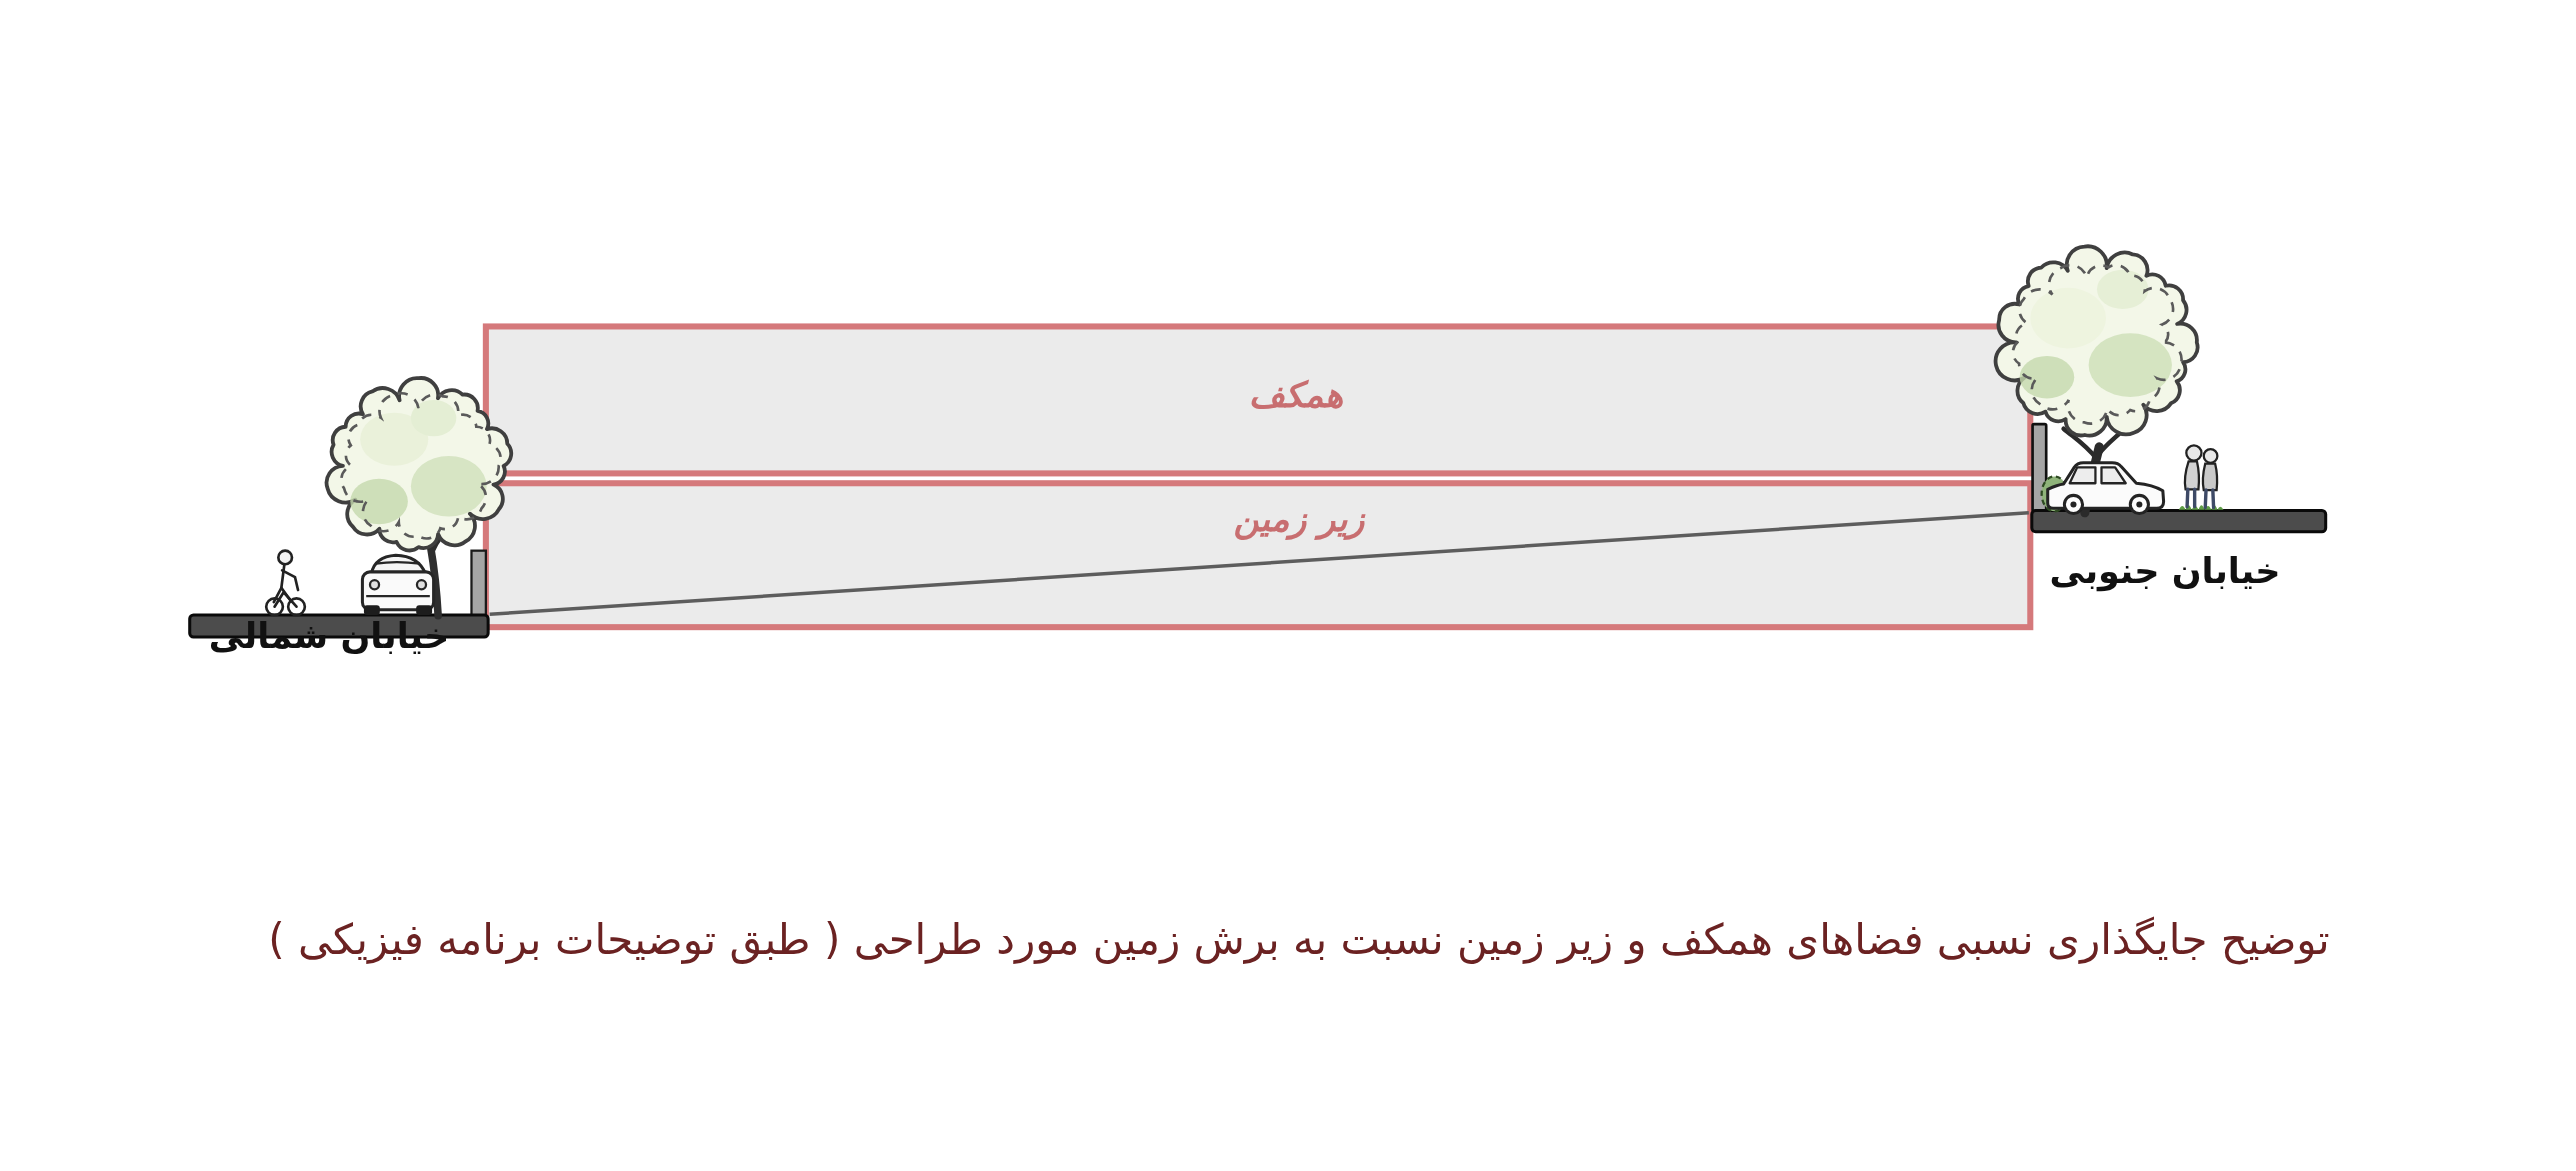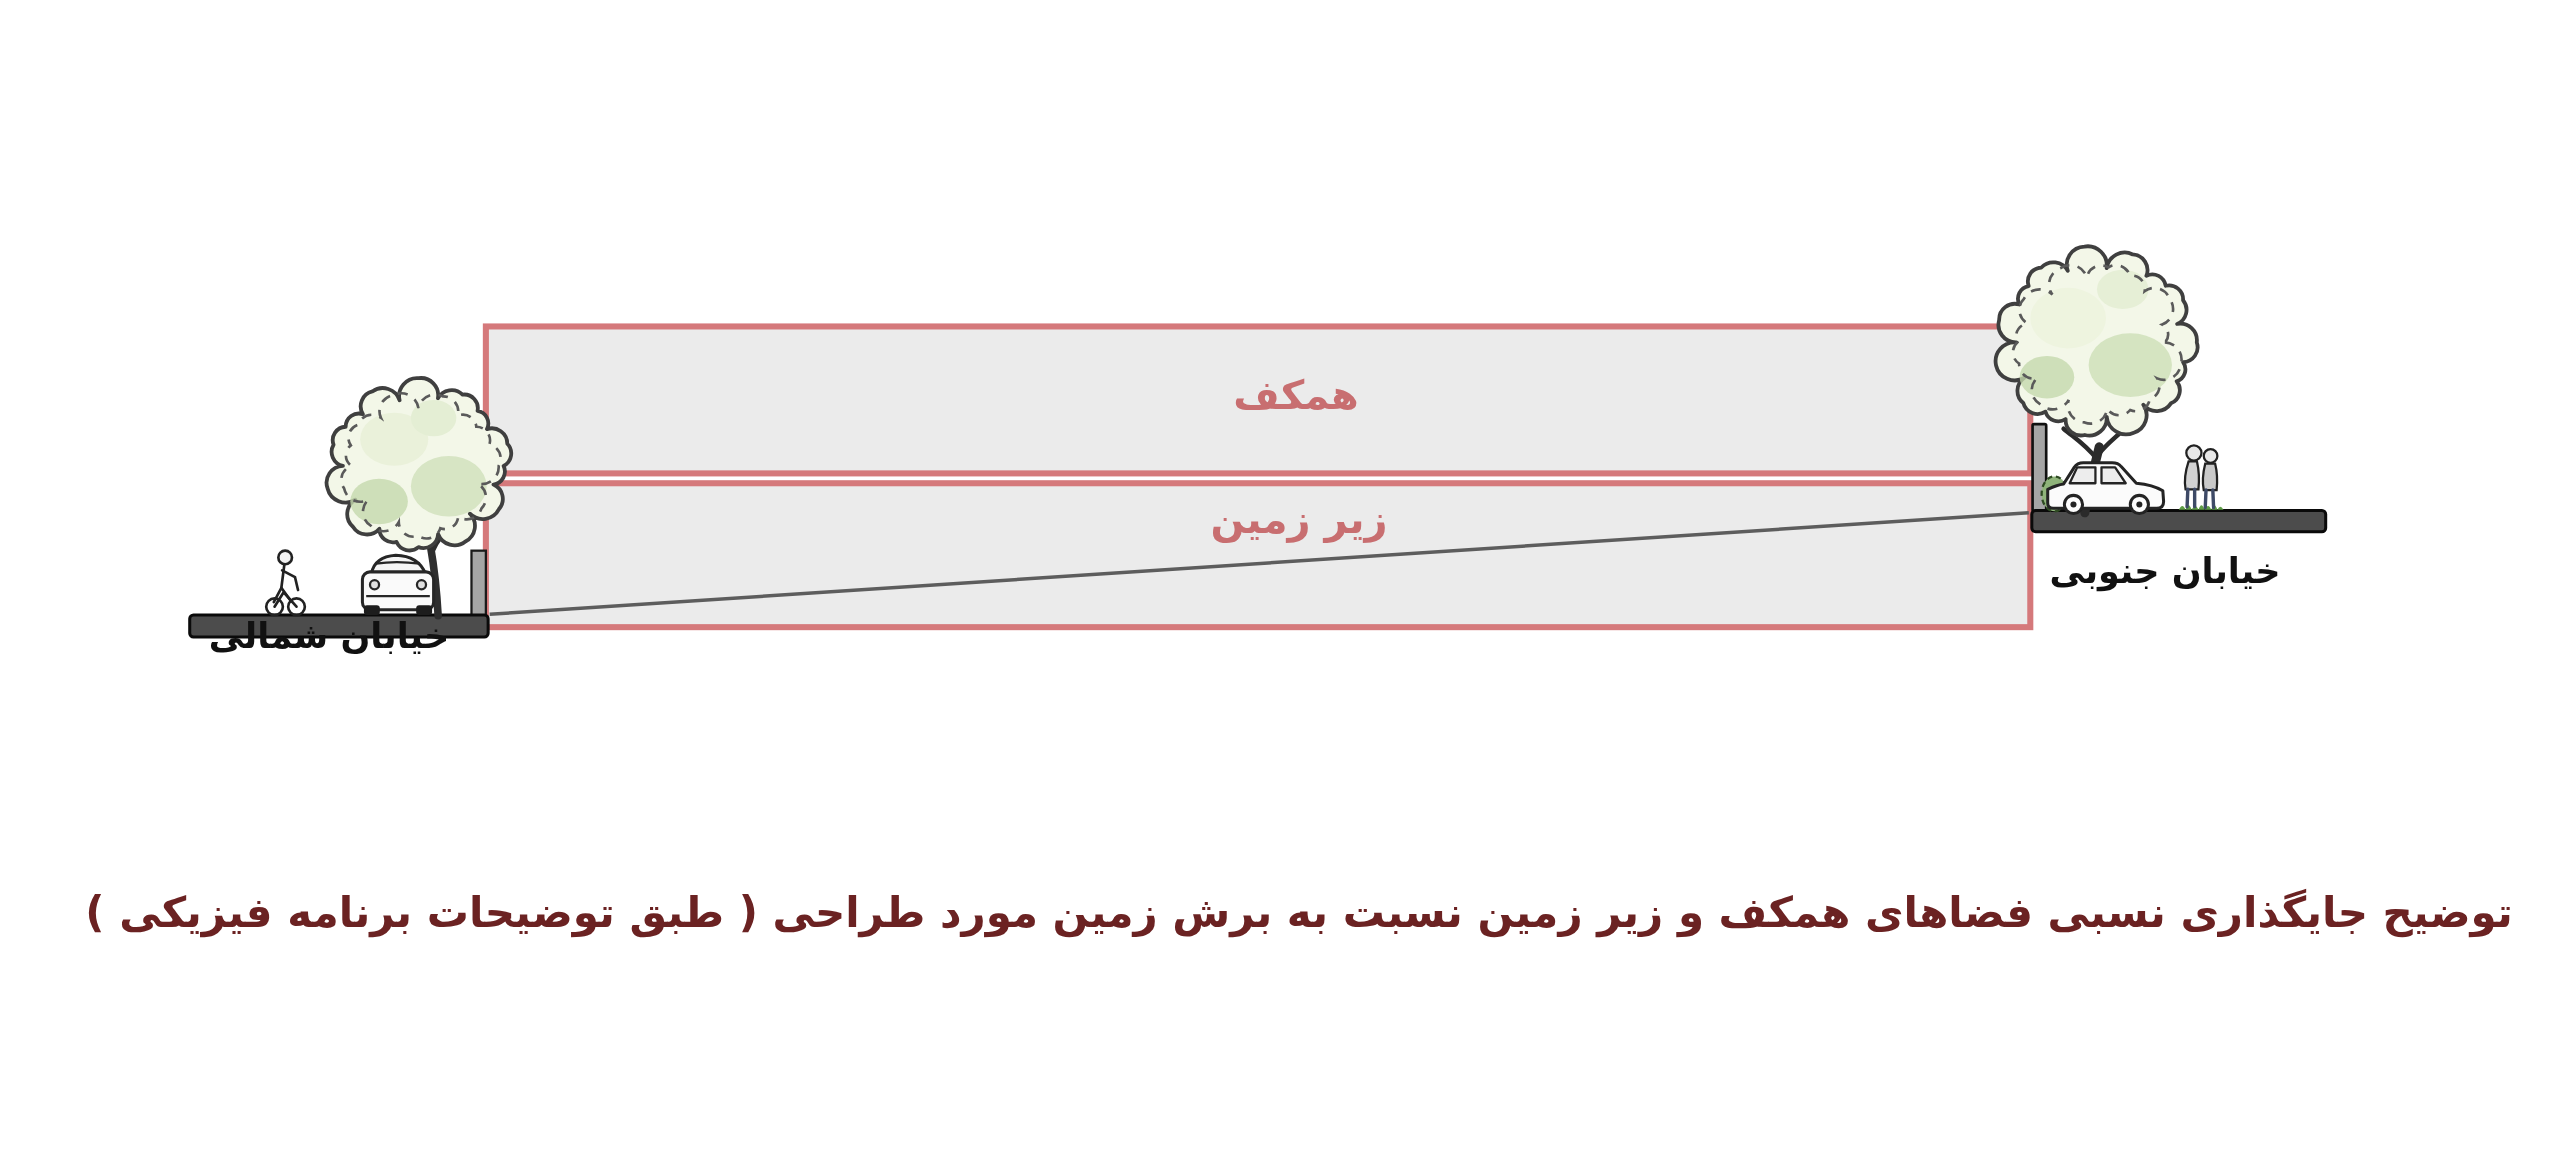--- a/index.html
+++ b/index.html
@@ -10,42 +10,43 @@
     overflow:hidden;
     font-family:"DejaVu Sans", sans-serif;
   }
   .scene{position:absolute;left:0;top:0;width:2576px;height:1171px;}
   .lbl{
     position:absolute;
     transform:translate(-50%,-50%);
     white-space:nowrap;
     color:var(--box-label,#c86e70);
     font-weight:bold;
-    font-size:40px;
+    font-size:35px;
     letter-spacing:0.8px;
+    font-style:italic;
   }
   .lbl.ground{left:1296px;top:395px;}
   .lbl.basement{left:1299px;top:519px;}
   .street-lbl{
     position:absolute;
     transform:translate(-50%,-50%);
     white-space:nowrap;
     color:#111111;
     font-weight:bold;
     font-size:35px;
   }
   .street-lbl.north{left:329px;top:636px;}
   .street-lbl.south{left:2165px;top:571px;text-align:right;}
   .caption{
     position:absolute;
-    left:1299px;top:912px;
+    left:1299px;top:939px;
     transform:translate(-50%,-50%);
     white-space:nowrap;
     color:var(--caption-text,#6b2222);
-    font-weight:bold;
+    font-weight:normal;
     font-size:42px;
   }
 </style>
 </head>
 <body>
 
 <div class="stage">
 
   <svg class="scene" viewBox="0 0 3400 1546" xmlns="http://www.w3.org/2000/svg">
 

